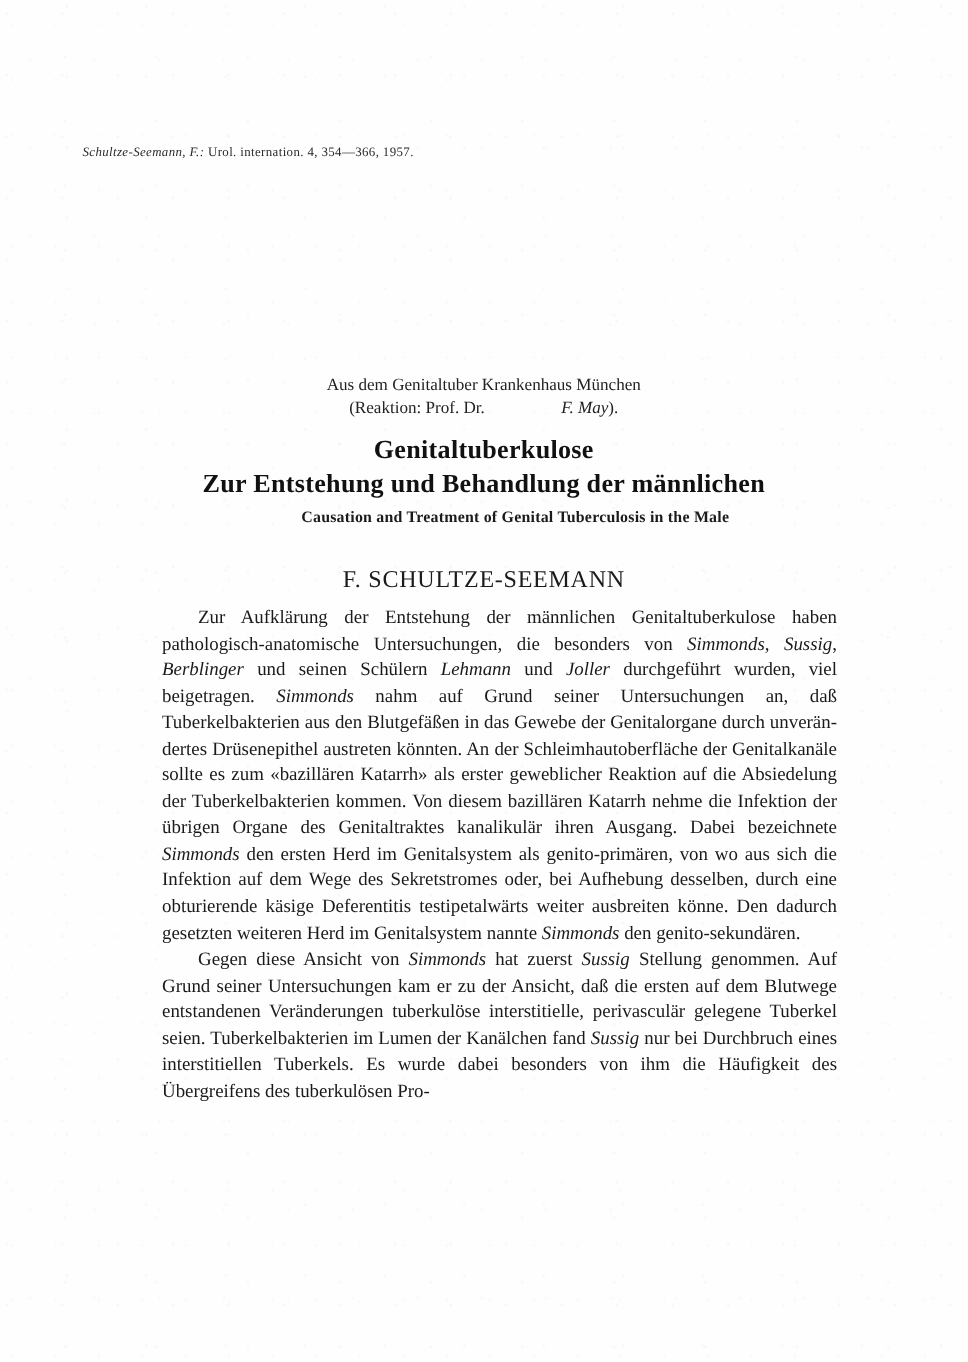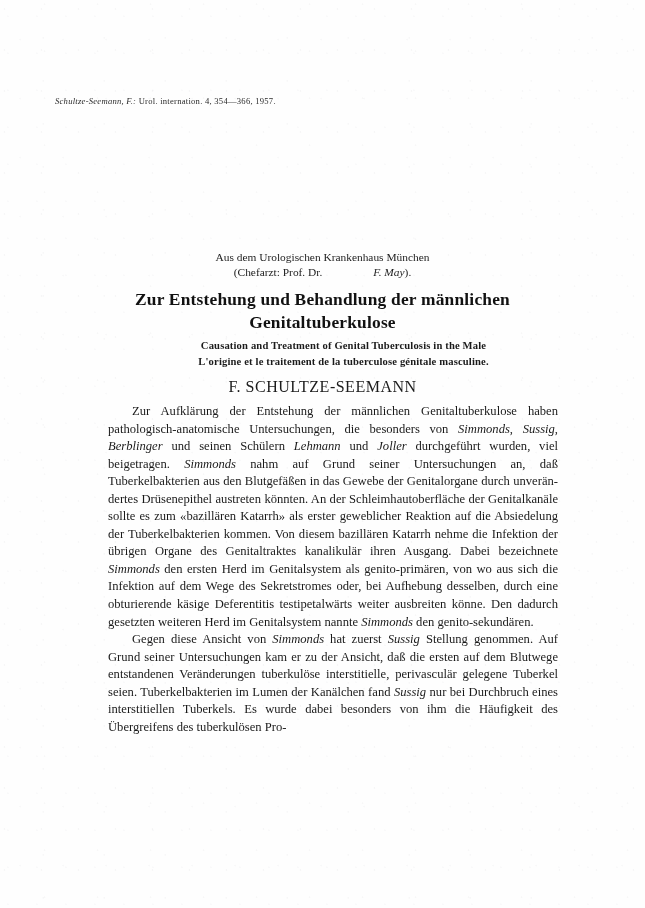--- a/index.html
+++ b/index.html
@@ -127,34 +127,33 @@
 <div class="page"></div>
 
 <div class="content">
 
   <div class="running-head">
     <span class="jname">Schultze-Seemann, F.:</span>
     <span>Urol. internation. 4, 354—366, 1957.</span>
   </div>
 
   <div class="affiliation">
-    <div>Aus dem Urologischen Krankenhaus München</div>
+    <div>Aus dem Genitaltuber Krankenhaus München</div>
     <div>
-      <span>(Chefarzt: Prof. Dr. </span><span class="it">F. May</span><span>).</span>
+      <span>(Reaktion: Prof. Dr. </span><span class="it">F. May</span><span>).</span>
     </div>
   </div>
 
   <div class="title-de">
+    <div>Genitaltuberkulose</div>
     <div>Zur Entstehung und Behandlung der männlichen</div>
-    <div>Genitaltuberkulose</div>
   </div>
 
   <div class="subtitles">
     <div>Causation and Treatment of Genital Tuberculosis in the Male</div>
-    <div>L'origine et le traitement de la tuberculose génitale masculine.</div>
   </div>
 
   <div class="byline">F. SCHULTZE-SEEMANN</div>
 
   <div class="body-text">
     <p><span>Zur Aufklärung der Entstehung der männlichen Genitaltuber­kulose haben pathologisch-anatomische Untersuchungen, die be­sonders von </span><i>Simmonds</i><span>, </span><i>Sussig</i><span>, </span><i>Berblinger</i><span> und seinen Schülern </span><i>Lehmann</i><span> und </span><i>Joller</i><span> durchgeführt wurden, viel beigetragen. </span><i>Simmonds</i><span> nahm auf Grund seiner Untersuchungen an, daß Tuberkelbakterien aus den Blutgefäßen in das Gewebe der Genitalorgane durch unverän­dertes Drüsenepithel austreten könnten. An der Schleimhautober­fläche der Genitalkanäle sollte es zum «bazillären Katarrh» als erster geweblicher Reaktion auf die Absiedelung der Tuberkelbak­terien kommen. Von diesem bazillären Katarrh nehme die Infektion der übrigen Organe des Genitaltraktes kanalikulär ihren Ausgang. Dabei bezeichnete </span><i>Simmonds</i><span> den ersten Herd im Genitalsystem als genito-primären, von wo aus sich die Infektion auf dem Wege des Sekretstromes oder, bei Aufhebung desselben, durch eine obturie­rende käsige Deferentitis testipetalwärts weiter ausbreiten könne. Den dadurch gesetzten weiteren Herd im Genitalsystem nannte </span><i>Simmonds</i><span> den genito-sekundären.</span></p>
     <p><span>Gegen diese Ansicht von </span><i>Simmonds</i><span> hat zuerst </span><i>Sussig</i><span> Stellung genommen. Auf Grund seiner Untersuchungen kam er zu der An­sicht, daß die ersten auf dem Blutwege entstandenen Veränderun­gen tuberkulöse interstitielle, perivasculär gelegene Tuberkel seien. Tuberkelbakterien im Lumen der Kanälchen fand </span><i>Sussig</i><span> nur bei Durchbruch eines interstitiellen Tuberkels. Es wurde dabei beson­ders von ihm die Häufigkeit des Übergreifens des tuberkulösen Pro-</span></p>
   </div>
 
 </div>

